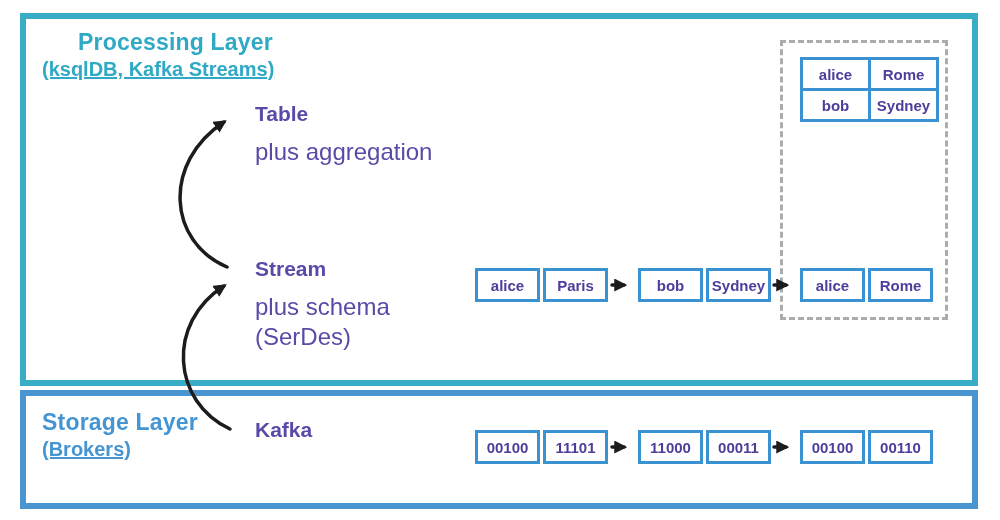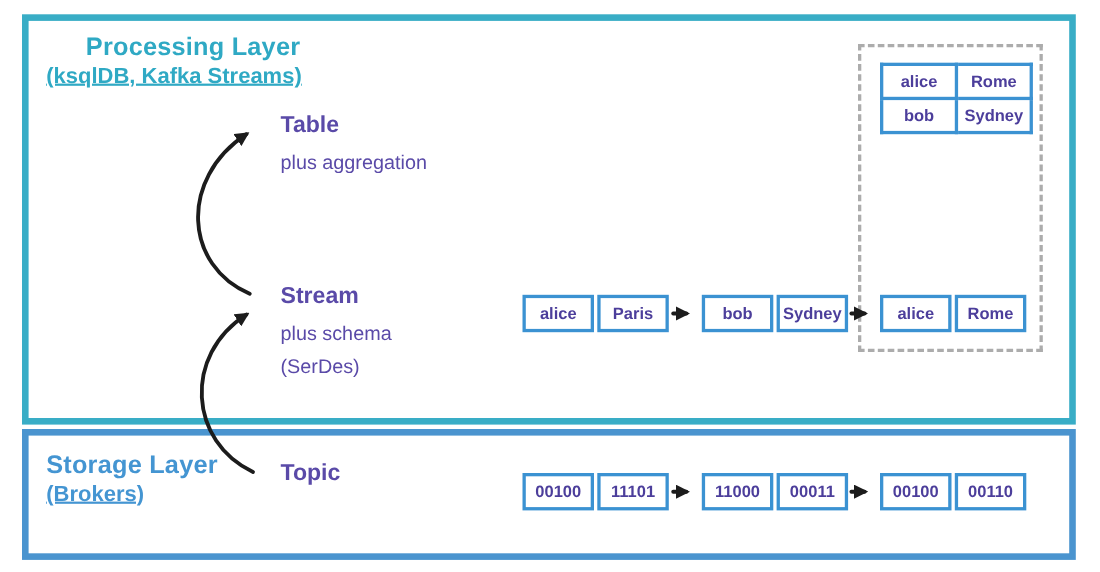--- a/index.html
+++ b/index.html
@@ -25,21 +25,21 @@
   .layer-title{position:absolute;font-weight:bold;font-size:23px;line-height:1.1;letter-spacing:0.2px;}
   .layer-subtitle{position:absolute;font-weight:bold;font-size:20px;line-height:1.1;text-decoration:underline;}
   #processing-title,#processing-subtitle{color:var(--processing-accent);}
   #storage-title,#storage-subtitle{color:var(--storage-accent);text-align:center;}
   #processing-title{left:42px;top:30px;margin-left:36px;}
   #processing-subtitle{left:42px;top:58px;}
   #storage-title{left:42px;top:410px;}
   #storage-subtitle{left:42px;top:438px;}
 
   .concept-label{position:absolute;font-weight:bold;font-size:21px;color:var(--purple-text);}
-  .concept-desc{position:absolute;font-size:18px;color:var(--purple-text);}
+  .concept-desc{position:absolute;font-size:24px;color:var(--purple-text);}
   #table-label{left:255px;top:102px;}
   #table-desc{left:255px;top:138px;}
   #stream-label{left:255px;top:257px;text-align:center;}
   #stream-desc1{left:255px;top:293px;}
   #stream-desc2{left:255px;top:323px;}
   #topic-label{left:255px;top:418px;}
 
   .record-pair{position:absolute;display:flex;gap:3px;}
   .record-cell{
     box-sizing:border-box;width:65px;height:34px;border:3px solid var(--cell-border);
@@ -82,21 +82,21 @@
   <div class="layer-title" id="processing-title">Processing Layer</div>
   <div class="layer-subtitle" id="processing-subtitle">(ksqlDB, Kafka Streams)</div>
   <div class="layer-title" id="storage-title">Storage Layer</div>
   <div class="layer-subtitle" id="storage-subtitle">(Brokers)</div>
 
   <div class="concept-label" id="table-label">Table</div>
   <div class="concept-desc" id="table-desc">plus aggregation</div>
   <div class="concept-label" id="stream-label">Stream</div>
   <div class="concept-desc" id="stream-desc1">plus schema</div>
   <div class="concept-desc" id="stream-desc2">(SerDes)</div>
-  <div class="concept-label" id="topic-label">Topic</div>
+  <div class="concept-label" id="topic-label">Kafka</div>
 
   <div id="changelog-box"></div>
 
   <table id="state-table">
     <tbody>
       <tr>
         <td>alice</td>
         <td>Rome</td>
       </tr>
       <tr>

